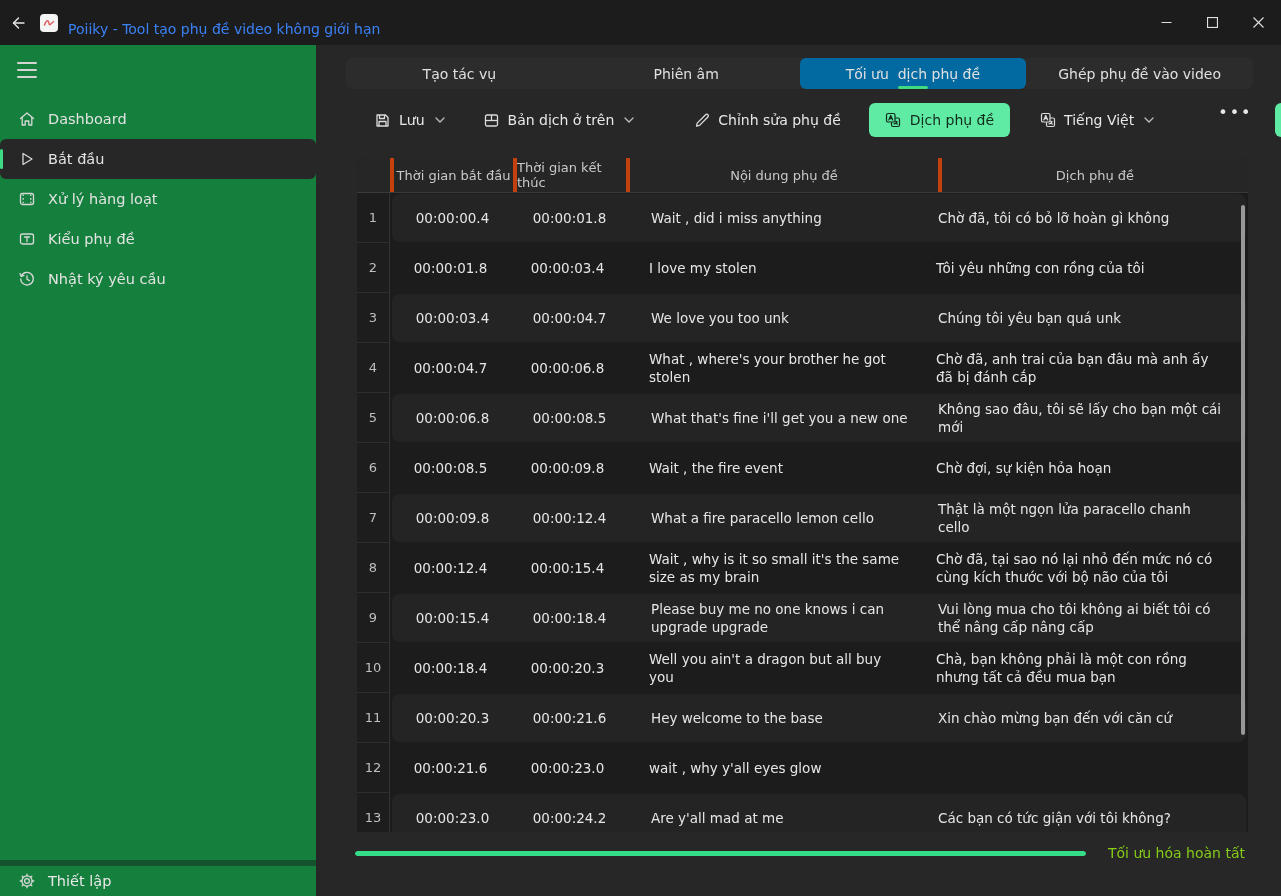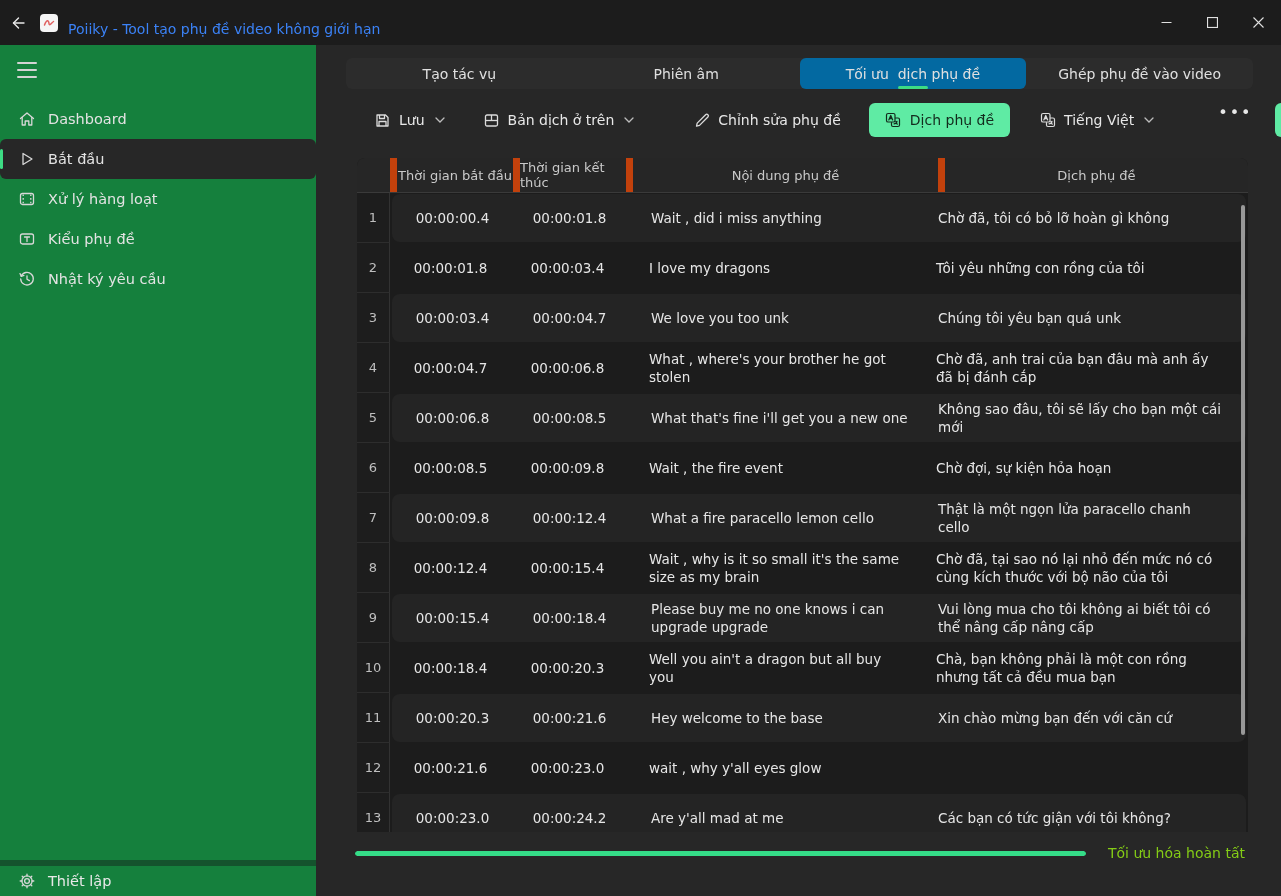--- a/index.html
+++ b/index.html
@@ -61,21 +61,21 @@
                font-family:inherit; cursor:pointer; white-space:nowrap; margin:0 6px; }
   .green-btn .ticon { color:#132b1d; display:flex; align-items:center; }
   .more-btn { letter-spacing:2px; color:#e8e8e8; font-size:16px; padding:0 10px; cursor:pointer; }
   .start-btn { margin-left:auto; margin-right:0; }
 
   
   .table { margin:19px 0 0 41px; width:891px; height:674px; background:#1c1c1c;
            border-radius:8px 8px 0 0; overflow:hidden; position:relative; display:flex; flex-direction:column; }
   .thead { height:35px; flex:0 0 35px; background:#262626; border-bottom:1px solid #3a3a3a;
            display:flex; align-items:stretch; color:#c9c9c9; font-size:13px; }
-  .th { display:flex; align-items:center; justify-content:center; border-left:7px solid #c2410c; }
+  .th { display:flex; align-items:center; justify-content:center; border-left:4px solid #c2410c; }
   .th.num { width:33px; border-left:none; }
   .th.start { width:123px; }
   .th.end { width:113px; }
   .th.content { width:312px; }
   .th.trans { flex:1; }
   .tbody { flex:1; }
   .trow { height:50px; display:flex; cursor:pointer; }
   .cell-num { width:33px; flex:0 0 33px; display:flex; align-items:center; justify-content:center;
               color:#bfbfbf; font-size:13px; border-right:1px solid #323232; border-bottom:1px solid #2d2d2d;
               background:#1d1d1d; }
@@ -311,21 +311,21 @@
       <div class="cell content">Wait , did i miss anything</div>
       <div class="cell trans">Chờ đã, tôi có bỏ lỡ hoàn gì không</div>
     </div>
   </div>
 
   <div class="trow">
     <div class="cell-num">2</div>
     <div class="row-panel">
       <div class="cell start">00:00:01.8</div>
       <div class="cell end">00:00:03.4</div>
-      <div class="cell content">I love my dragons</div>
+      <div class="cell content">I love my stolen</div>
       <div class="cell trans">Tôi yêu những con rồng của tôi</div>
     </div>
   </div>
 
   <div class="trow">
     <div class="cell-num">3</div>
     <div class="row-panel">
       <div class="cell start">00:00:03.4</div>
       <div class="cell end">00:00:04.7</div>
       <div class="cell content">We love you too unk</div>

